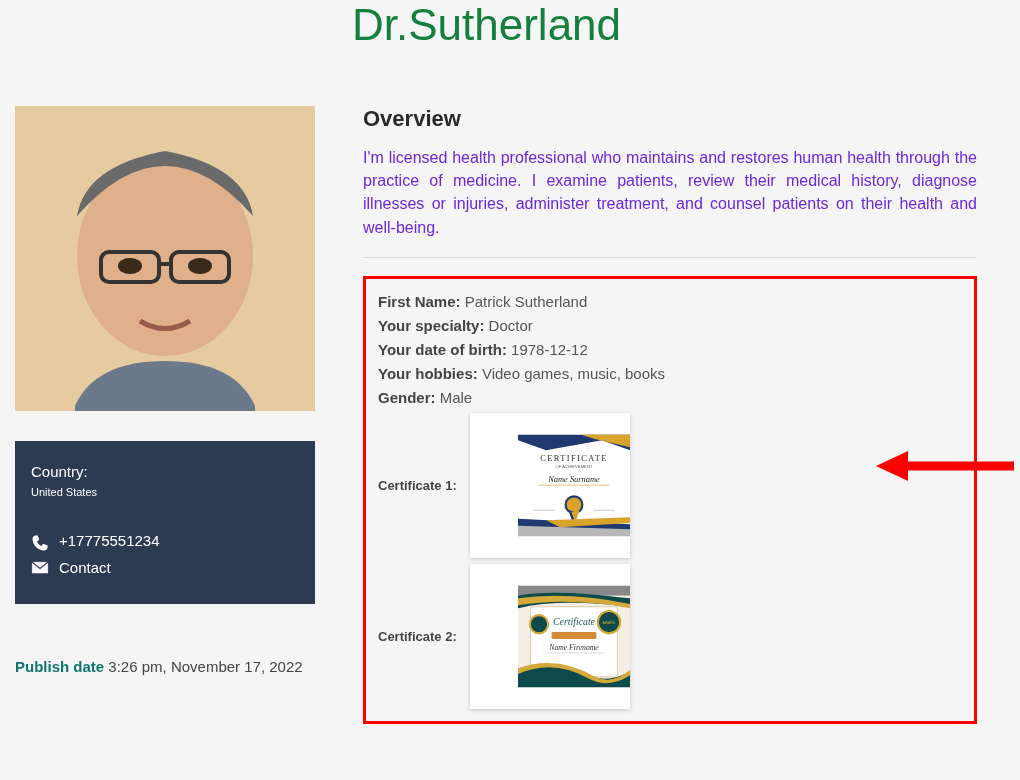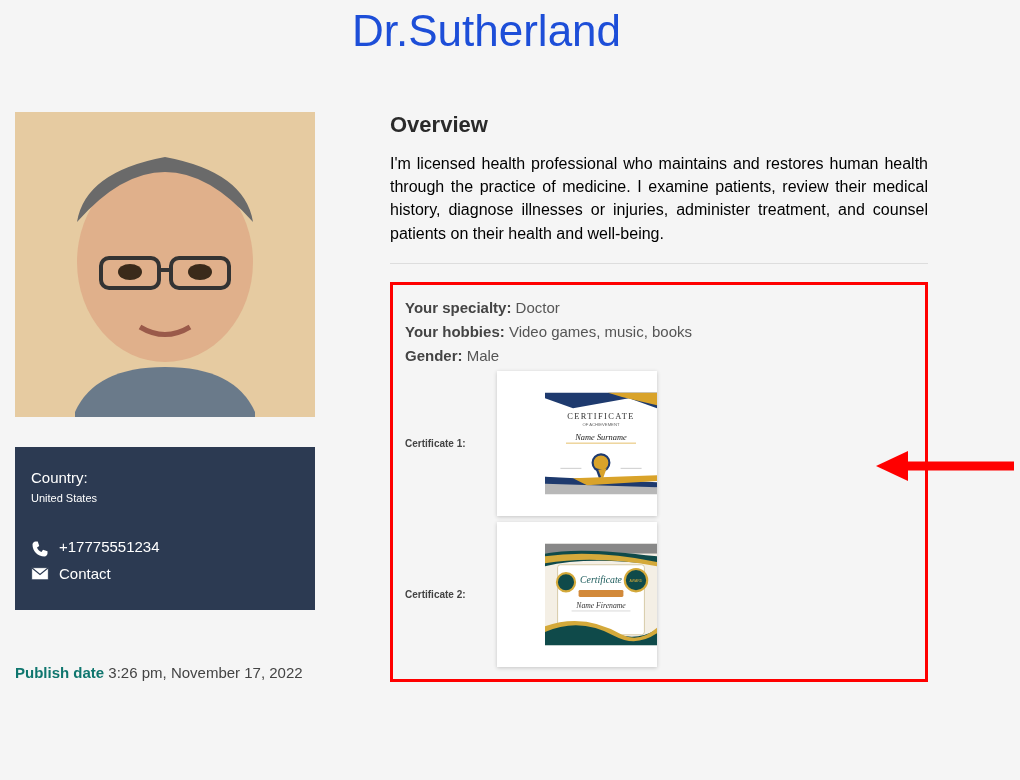--- a/index.html
+++ b/index.html
@@ -8,23 +8,22 @@
     background: #f5f5f5;
     color: #333;
     width: 1020px;
     height: 780px;
     overflow: hidden;
     position: relative;
   }
   .page-title {
     font-size: 44px;
     font-weight: 400;
-    color: #1d4ed8;
+    color: #15803d;
     margin-left: 352px;
-    margin-top: 6px;
   }
   .content {
     display: flex;
     margin-top: 56px;
   }
   .left-col {
     width: 300px;
     margin-left: 15px;
     flex-shrink: 0;
   }
@@ -44,52 +43,52 @@
     margin-top: 30px;
   }
   .info-card .country-label { font-size: 15px; margin-bottom: 6px; }
   .info-card .country-value { font-size: 11px; margin-bottom: 34px; }
   .info-card .row { display: flex; align-items: center; font-size: 15px; margin-bottom: 10px; }
   .info-card .row .ic { width: 18px; height: 14px; margin-right: 10px; display:inline-block; }
   .publish { margin-top: 54px; font-size: 15px; color: #444; }
   .publish .lbl { font-weight: 600; color: #0f766e; }
 
   .right-col {
-    margin-left: 75px;
-    width: 538px;
+    margin-left: 48px;
+    width: 614px;
   }
   .overview-h {
     font-size: 22px;
     font-weight: 700;
     color: #2a2a2a;
     margin-bottom: 14px;
   }
   .overview-text {
     font-size: 16px;
     line-height: 1.45;
-    color: #000000;
+    color: #6d28d9;
     text-align: justify;
     margin-bottom: 18px;
   }
   .divider { border: none; border-top: 1px solid #ddd; margin-bottom: 18px; }
 
   .details-box {
     border: 3px solid #ff0000;
     padding: 14px 12px 12px 12px;
     position: relative;
   }
   .details-box p {
     font-size: 15px;
     color: #555;
     margin-bottom: 7px;
   }
   .details-box p .k { font-weight: 700; color: #444; }
 
   .cert-row { display:flex; align-items:center; margin-top:6px; }
-  .cert-row .cert-label { font-size:10px; font-weight:700; color:#444; width:92px; }
+  .cert-row .cert-label { font-size:13px; font-weight:700; color:#444; width:92px; }
   .cert-thumb {
     width: 160px;
     height: 145px;
     background: #fff;
     box-shadow: 0 1px 4px rgba(0,0,0,0.2);
     position: relative;
     overflow:hidden;
     padding-left:48px;
   }
   .cert-thumb svg { width:100%; height:100%; display:block; }
@@ -151,21 +150,23 @@
       <span>3:26 pm, November 17, 2022</span>
     </div>
   </div>
 
   <div class="right-col">
     <h2 class="overview-h">Overview</h2>
     <p class="overview-text">I'm licensed health professional who maintains and restores human health through the practice of medicine. I examine patients, review their medical history, diagnose illnesses or injuries, administer treatment, and counsel patients on their health and well-being.</p>
     <hr class="divider">
 
     <div class="details-box">
+      <p><span class="k">First Name:</span> <span>Patrick Sutherland</span></p>
       <p><span class="k">Your specialty:</span> <span>Doctor</span></p>
+      <p><span class="k">Your date of birth:</span> <span>1978-12-12</span></p>
       <p><span class="k">Your hobbies:</span> <span>Video games, music, books</span></p>
       <p><span class="k">Gender:</span> <span>Male</span></p>
 
       <div class="cert-row">
         <span class="cert-label">Certificate 1:</span>
         <div class="cert-thumb">
           <svg viewBox="0 0 160 145">
             <rect width="160" height="145" fill="#ffffff"></rect>
             <polygon points="0,0 160,0 160,22 120,8 40,22 0,8" fill="#1e3a6e"></polygon>
             <polygon points="90,0 160,0 160,18 110,6" fill="#d9a32a"></polygon>

